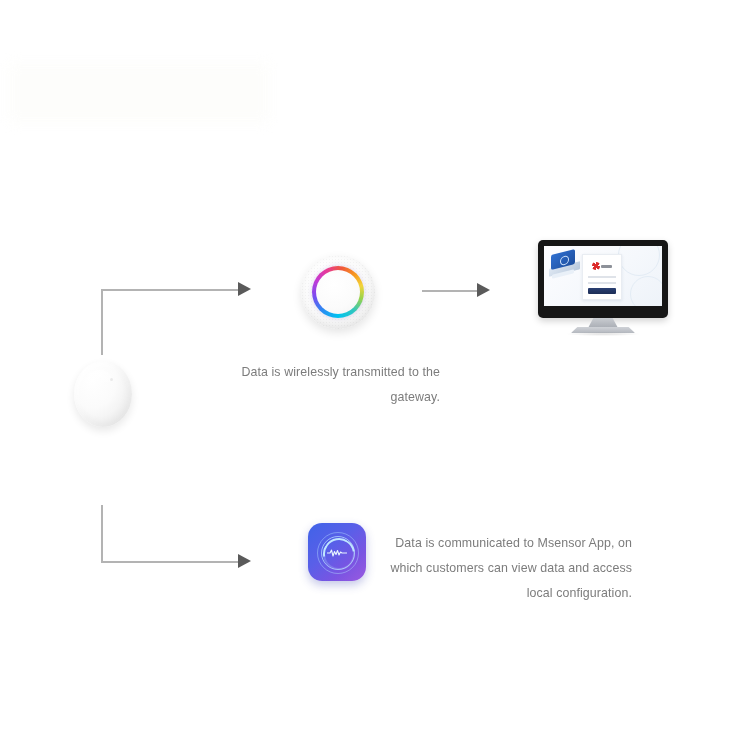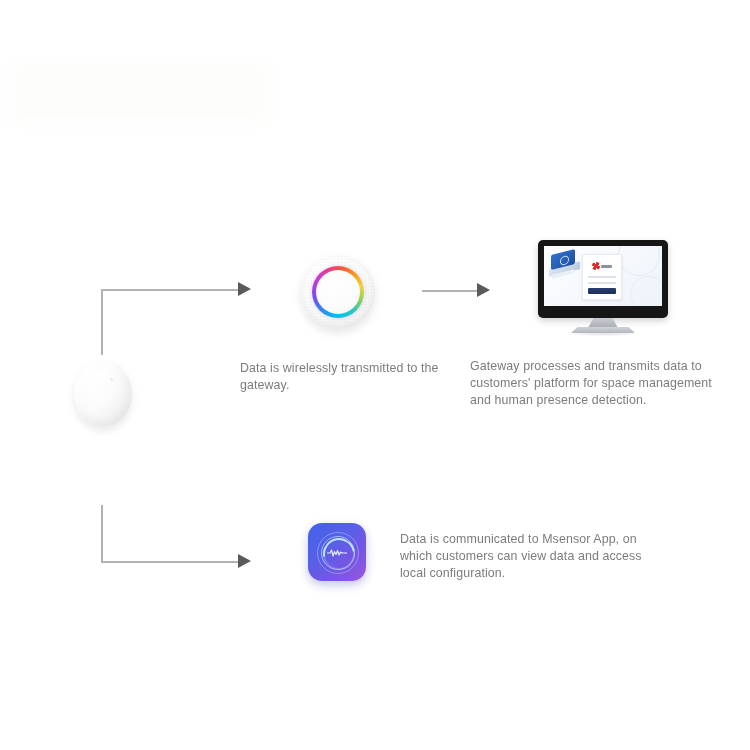--- a/index.html
+++ b/index.html
@@ -30,28 +30,28 @@
     border-radius: 4px;
     filter: blur(6px);
     opacity: 0.85;
   }
 
   
   .caption {
     position: absolute;
     color: #7c7c7c;
     font-size: 12.4px;
-    line-height: 17px;
-    text-align: left;
+    line-height: 25px;
+    text-align: right;
     letter-spacing: 0.1px;
   }
   .caption-sensor   { left: 6px;   top: 438px; width: 215px; }
   .caption-gateway  { left: 240px; top: 360px; width: 200px; }
   .caption-platform { left: 470px; top: 358px; width: 265px; }
-  .caption-app      { left: 400px; top: 531px; width: 250px; }
+  .caption-app      { left: 382px; top: 531px; width: 250px; }
 
   
   .conn { position: absolute; }
   .conn .seg-v {
     position: absolute;
     width: 1.5px;
     background: #b3b3b3;
   }
   .conn .seg-h {
     position: absolute;
@@ -439,21 +439,20 @@
           <div class="field f1"></div>
           <div class="field f2"></div>
           <div class="signin"></div>
         </div>
       </div>
     </div>
     <div class="neck"></div>
     <div class="stand"></div>
     <div class="stand-shadow"></div>
   </div>
-  <div class="caption caption-platform">Gateway processes and transmits data to customers' platform for space management and human presence detection.</div>
 
   <div id="app-icon">
     <div class="tile"></div>
     <div class="halo-outer"></div>
     <div class="halo-mid"></div>
     <div class="dial"></div>
     <div class="wave">
       <svg width="20" height="8" viewBox="0 0 20 8" aria-hidden="true">
         <polyline points="0,4 3,4 4.5,1 6,7 7.5,2.5 9,5.5 10.5,1.5 12,6 13.5,3 15,4 20,4" fill="none" stroke="#eaf6ff" stroke-width="1.1" stroke-linecap="round" stroke-linejoin="round"></polyline>
       </svg>

